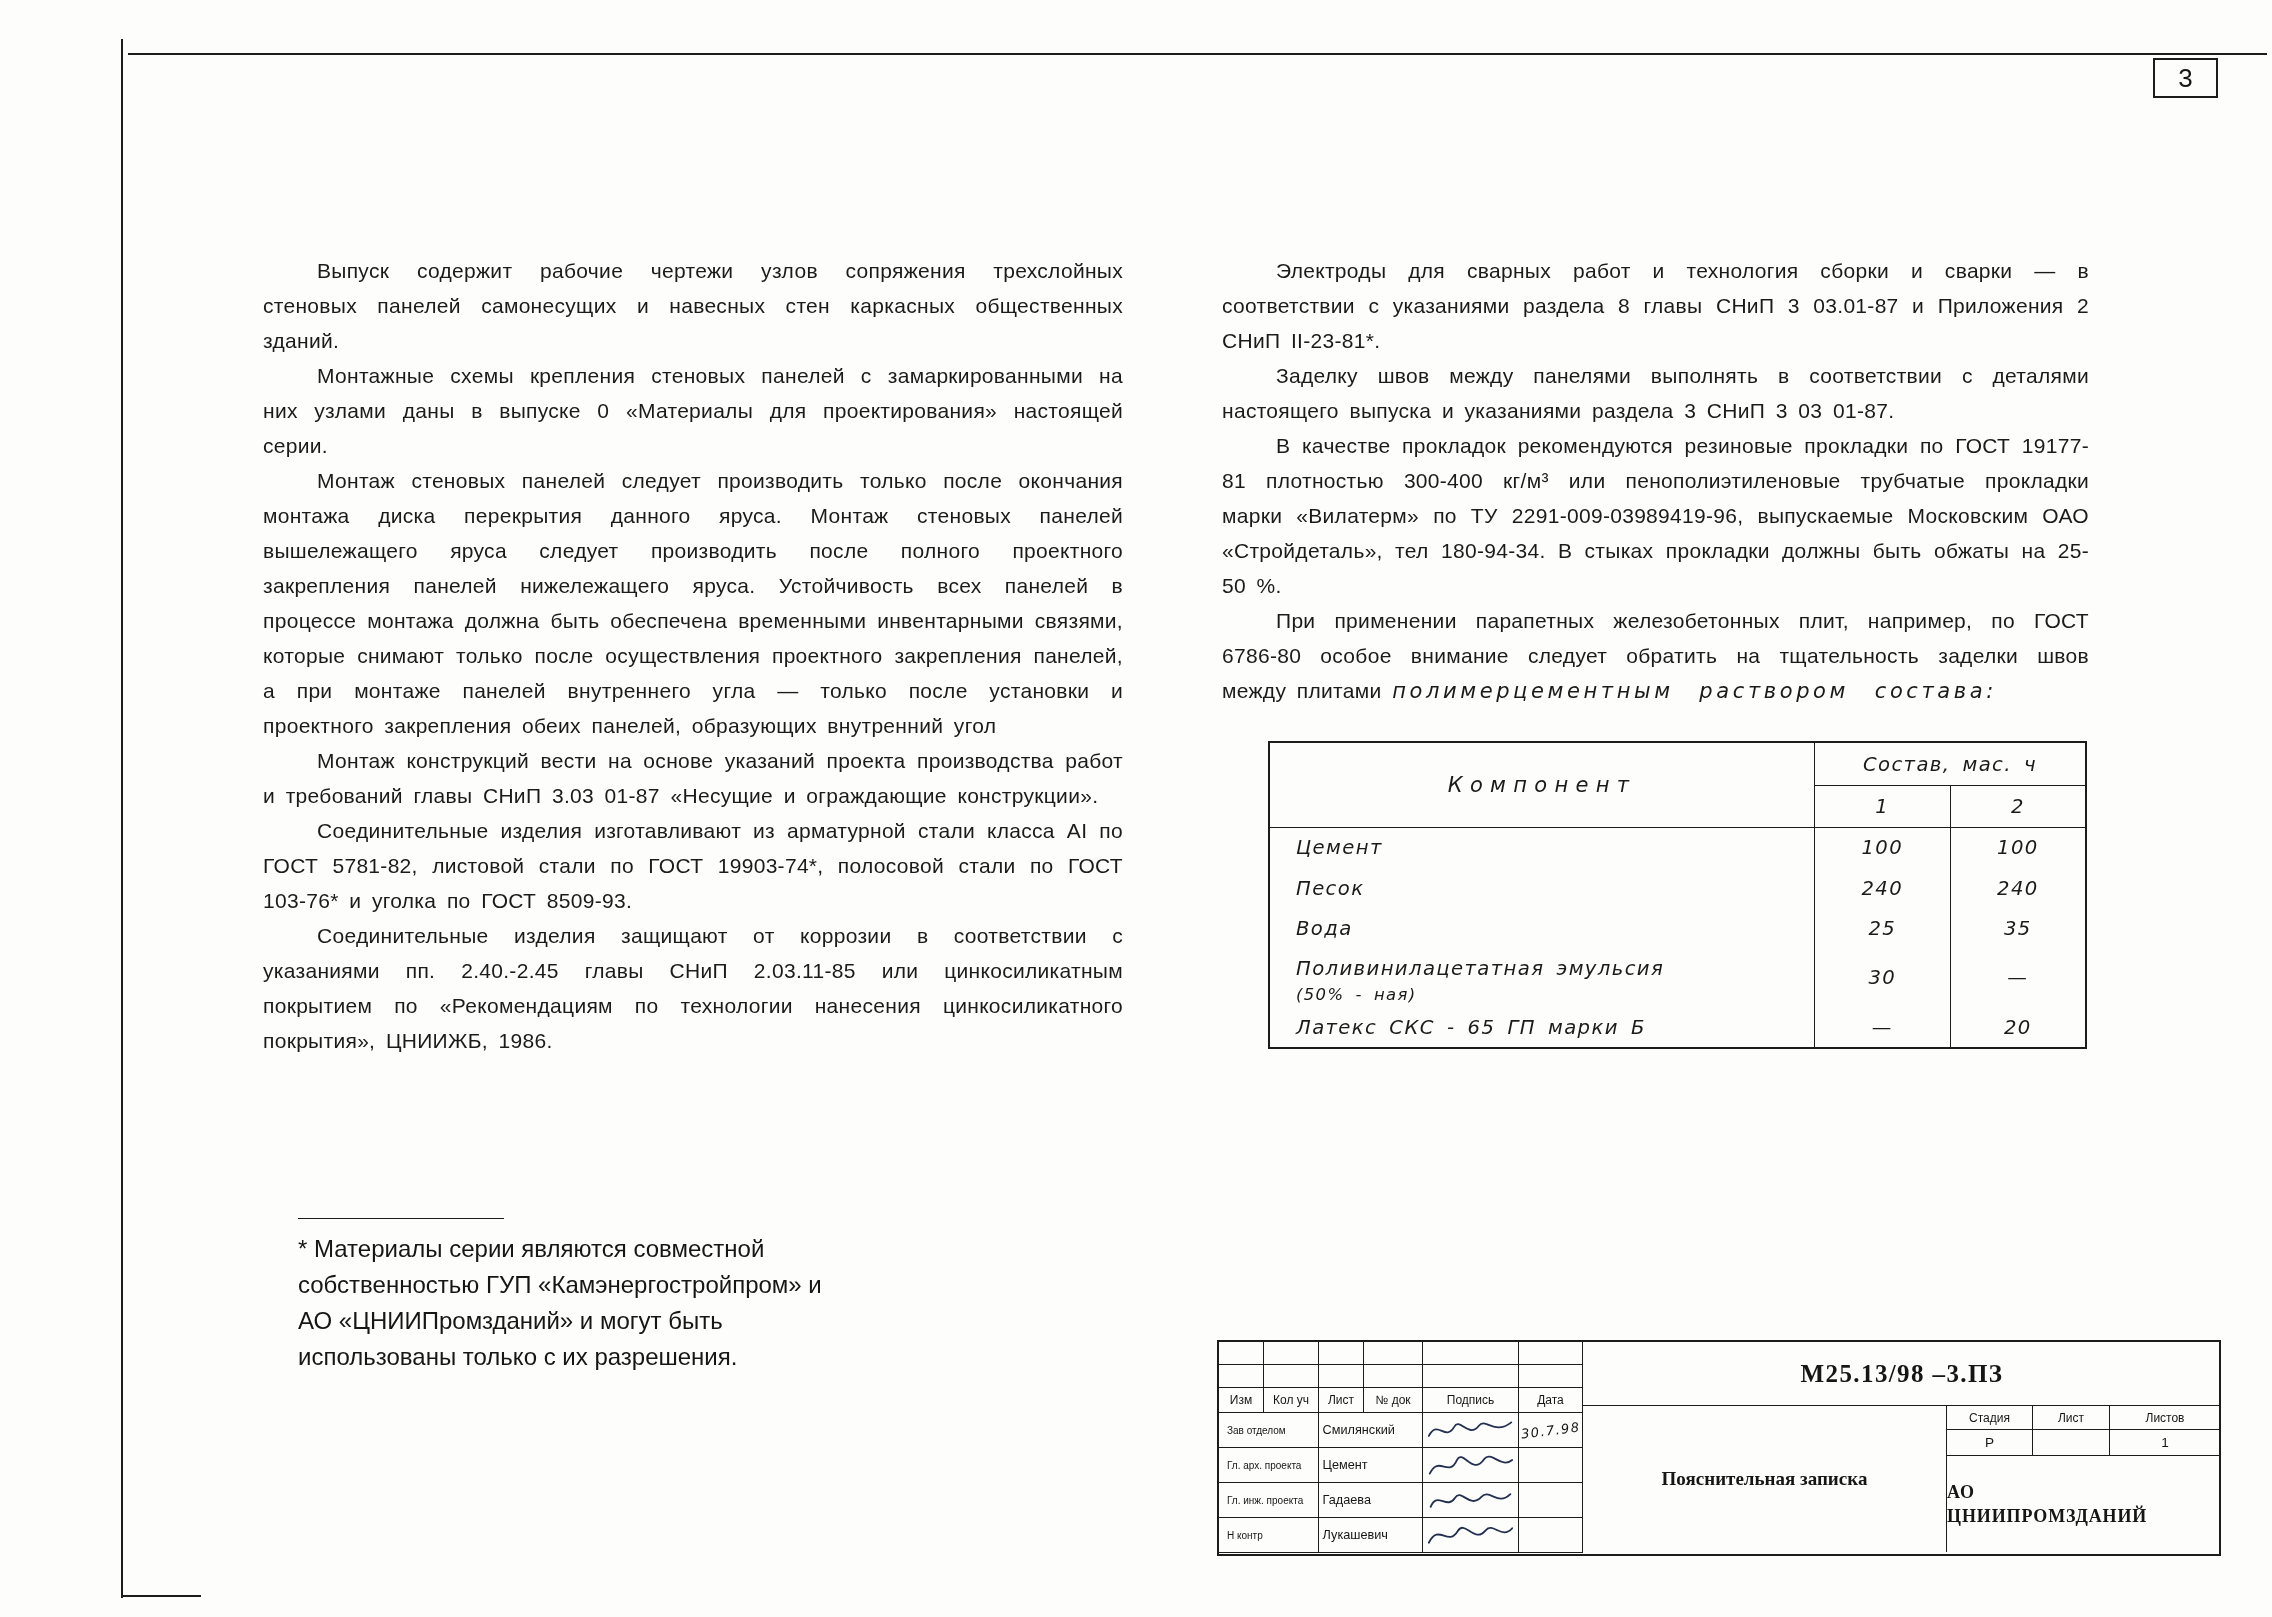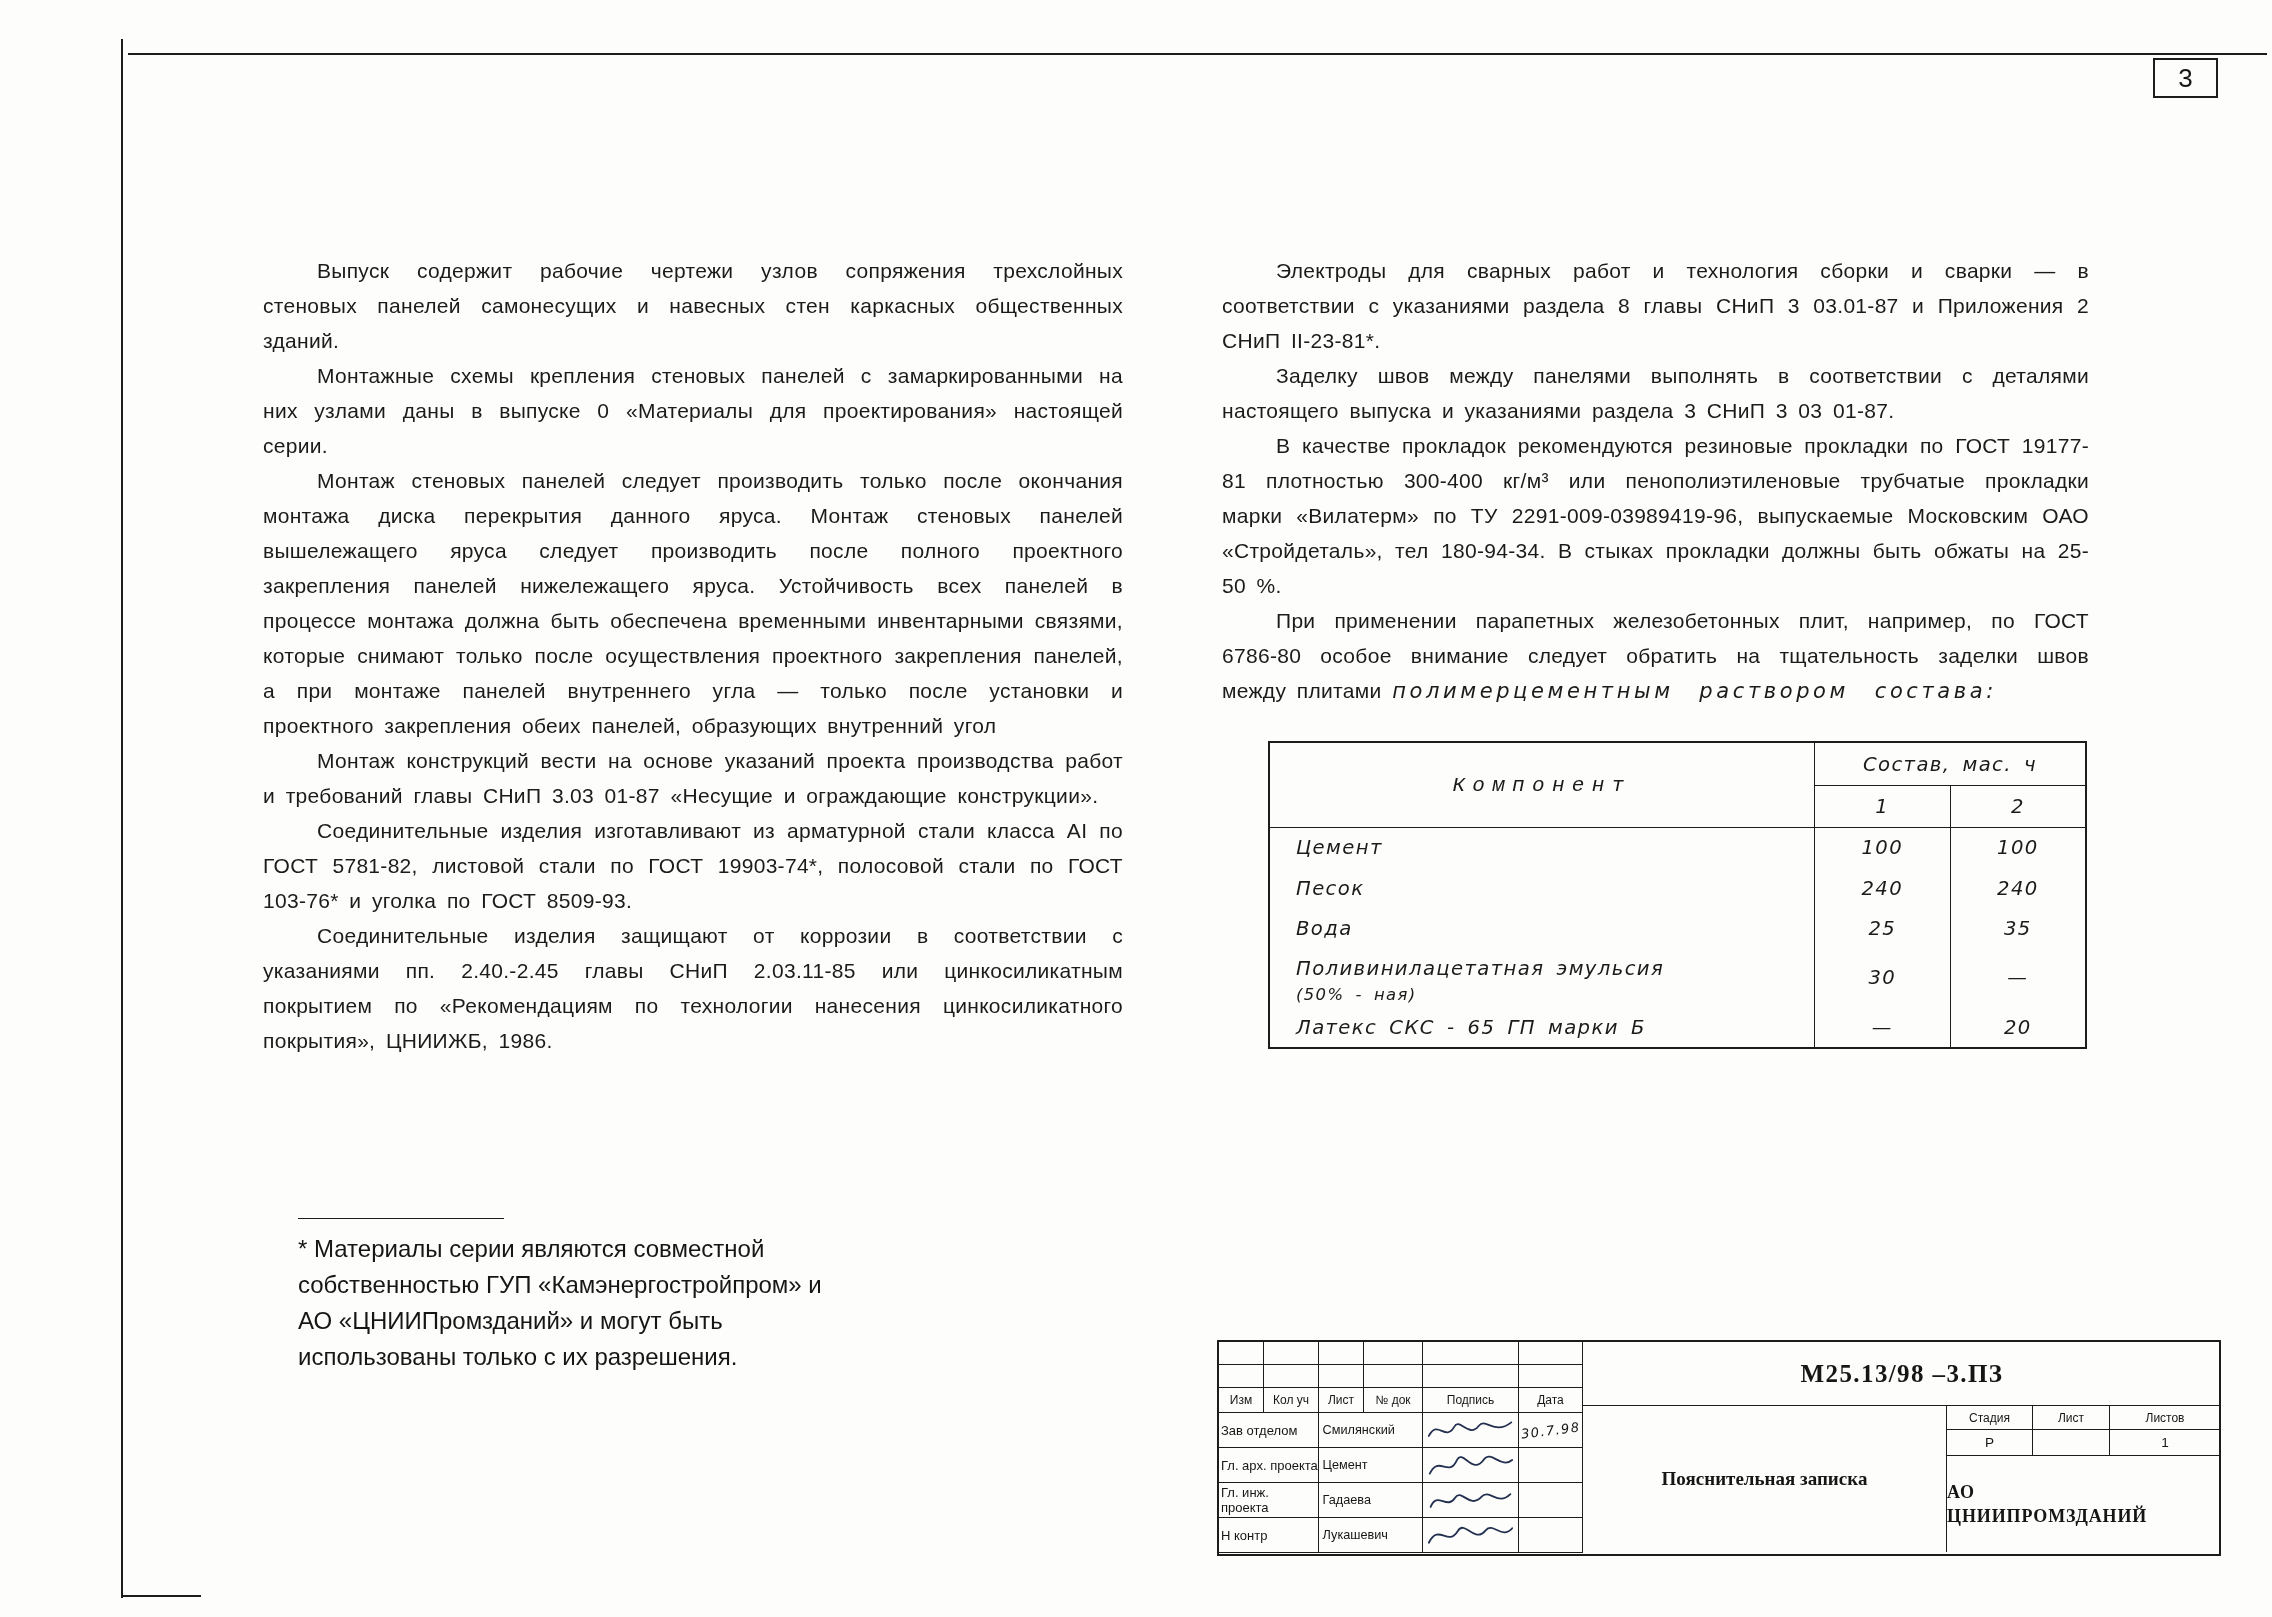--- a/index.html
+++ b/index.html
@@ -25,21 +25,21 @@
   .col p { text-indent:54px; }
   .col-left  { left:263px;  width:860px; }
   .col-right { left:1222px; width:867px; }
   
   .footnote { position:absolute; left:298px; top:1218px; width:564px; }
   .footnote-rule { width:206px; border-top:1.8px solid #1c1c1c; margin-bottom:12px; }
   .footnote-text { font-size:24px; line-height:36px;margin-top:8px; }
   
   .hand { font-family:"DejaVu Sans", sans-serif; font-style:italic; letter-spacing:1.4px; }
   .hand-inline { letter-spacing:3.6px; word-spacing:15.5px; }
-  .spread { letter-spacing:7.3px;font-family:Liberation Mono, monospace; }
+  .spread { letter-spacing:7.3px; }
   
   .comp-table { margin:32px 0 0 46px; width:819px; border-collapse:collapse;
                 border:2.7px solid #1c1c1c; font-size:19.6px; }
   .comp-table td { vertical-align:middle; }
   .c-name { width:546px; padding:2.7px 9px 2.7px 26px; }
   .c-v    { width:136px; border-left:1.8px solid #1c1c1c; text-align:center; padding:2.7px 1.8px; }
   .c-head { border-bottom:1.8px solid #1c1c1c; text-align:center; font-size:21px; padding:2.7px; }
   .c-sost { border-left:1.8px solid #1c1c1c; border-bottom:1.8px solid #1c1c1c;
             text-align:center; padding:3.6px 1.8px; height:28px; }
   .c-sub  { border-bottom:1.8px solid #1c1c1c; height:25.5px; }
@@ -49,21 +49,21 @@
   .titleblock { position:absolute; left:1217px; top:1340px; width:1004px; height:216px;
                 border:2.7px solid #1c1c1c; background:#fdfdfb; }
   .sig-grid { position:absolute; left:0; top:0; width:380px; height:210px;
               display:grid;
               grid-template-columns:45px 55px 45px 59px 96px 64px;
               grid-template-rows:23px 23px 25px 35px 35px 35px 35px; }
   .tc { border-right:1.4px solid #1c1c1c; border-bottom:1.4px solid #1c1c1c;
         display:flex; align-items:center; justify-content:center;
         font-size:12px; overflow:hidden; position:relative; }
   .tc.span2 { grid-column:span 2; }
-  .tc.role  { justify-content:flex-start; padding-left:2px; font-size:13px; }
+  .tc.role  { justify-content:flex-start; padding-left:8px; font-size:10px; }
   .tc.name  { justify-content:flex-start; padding-left:3.6px; font-size:12.7px; }
   .sig-svg { width:91px; height:29px; }
   .hand-date { font-size:13px; transform:rotate(-7deg); white-space:nowrap; }
   .tb-right { position:absolute; left:364px; top:0; width:638px; height:210px; }
   .doc-cell { height:64px; border-bottom:1.4px solid #1c1c1c;
               display:flex; align-items:center; justify-content:center;
               font-family:"Liberation Serif", serif; font-weight:bold;
               font-size:25px; letter-spacing:1.4px; }
   .tb-lower { display:flex; height:146px; }
   .note-cell { width:364px; border-right:1.4px solid #1c1c1c;

